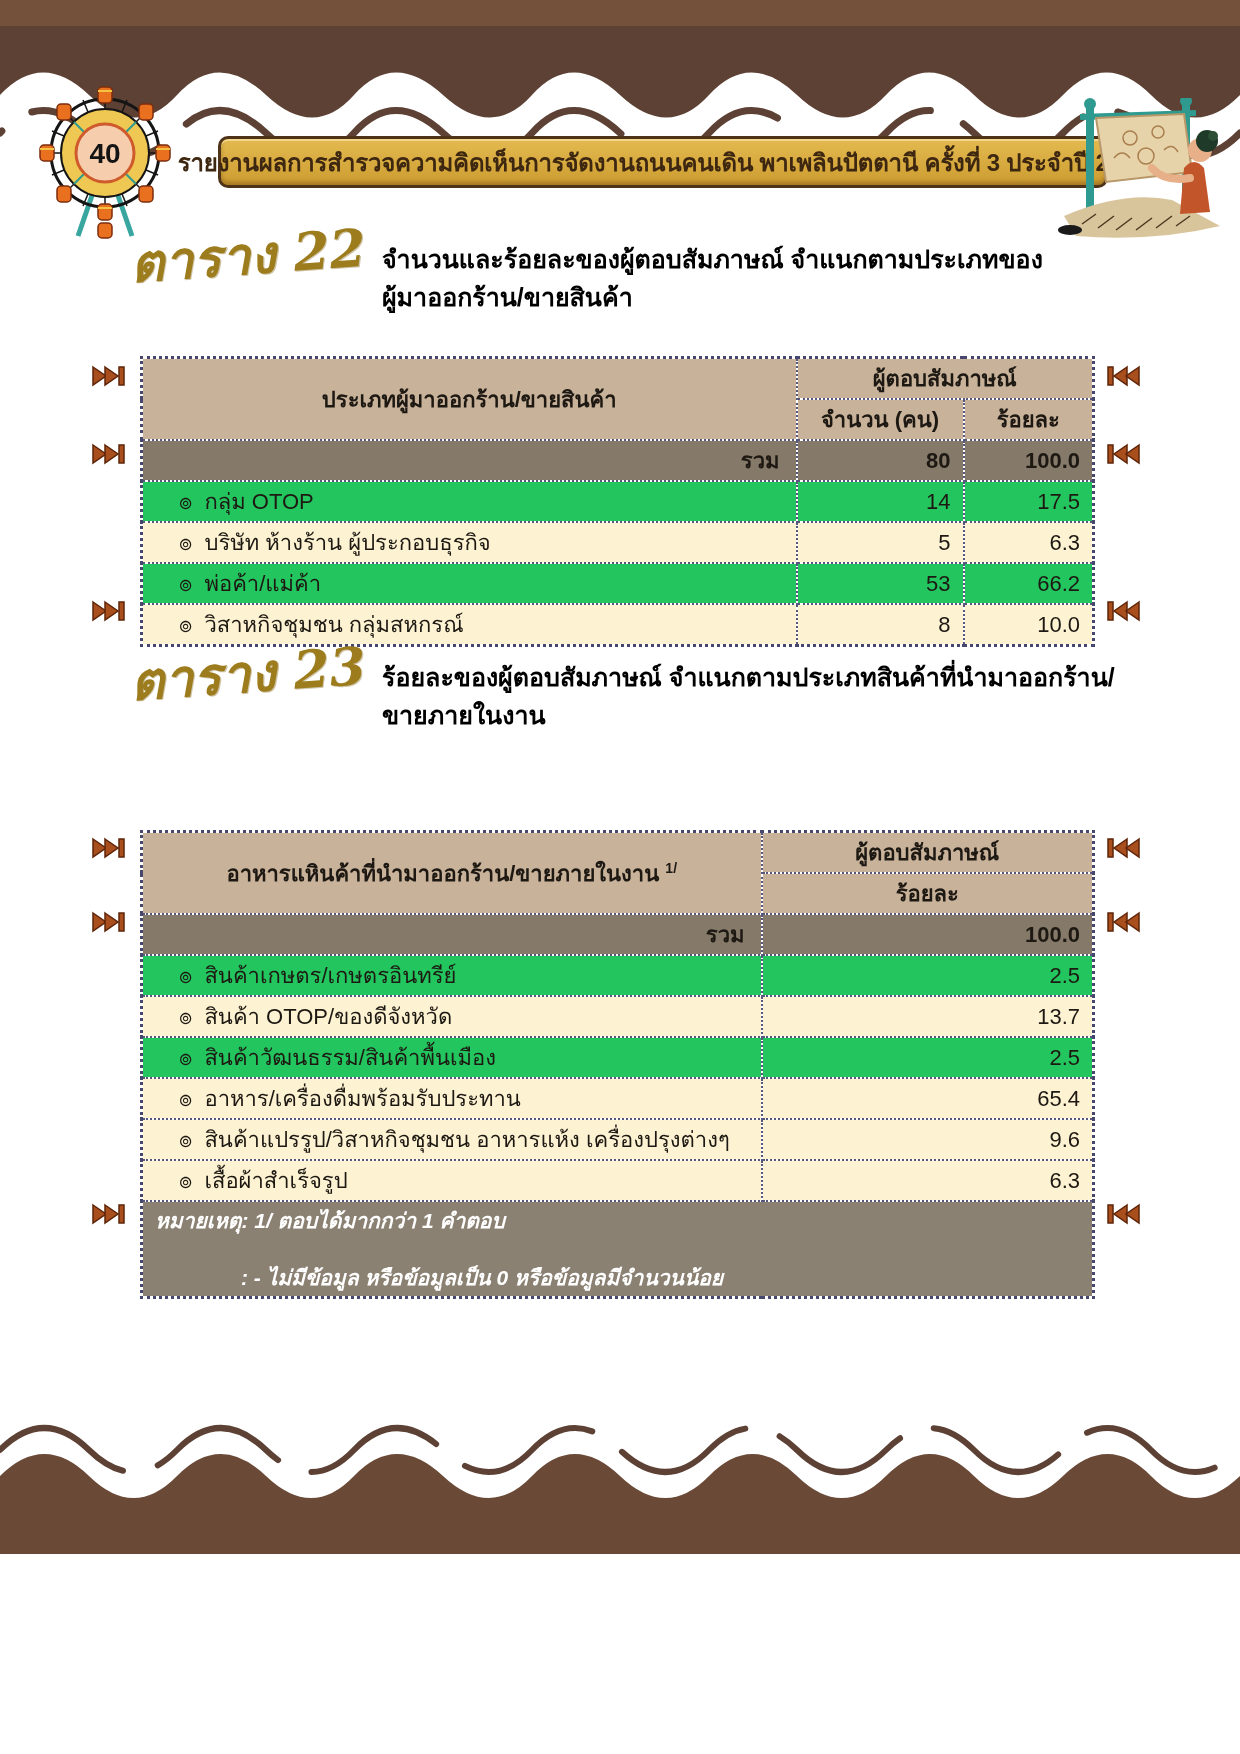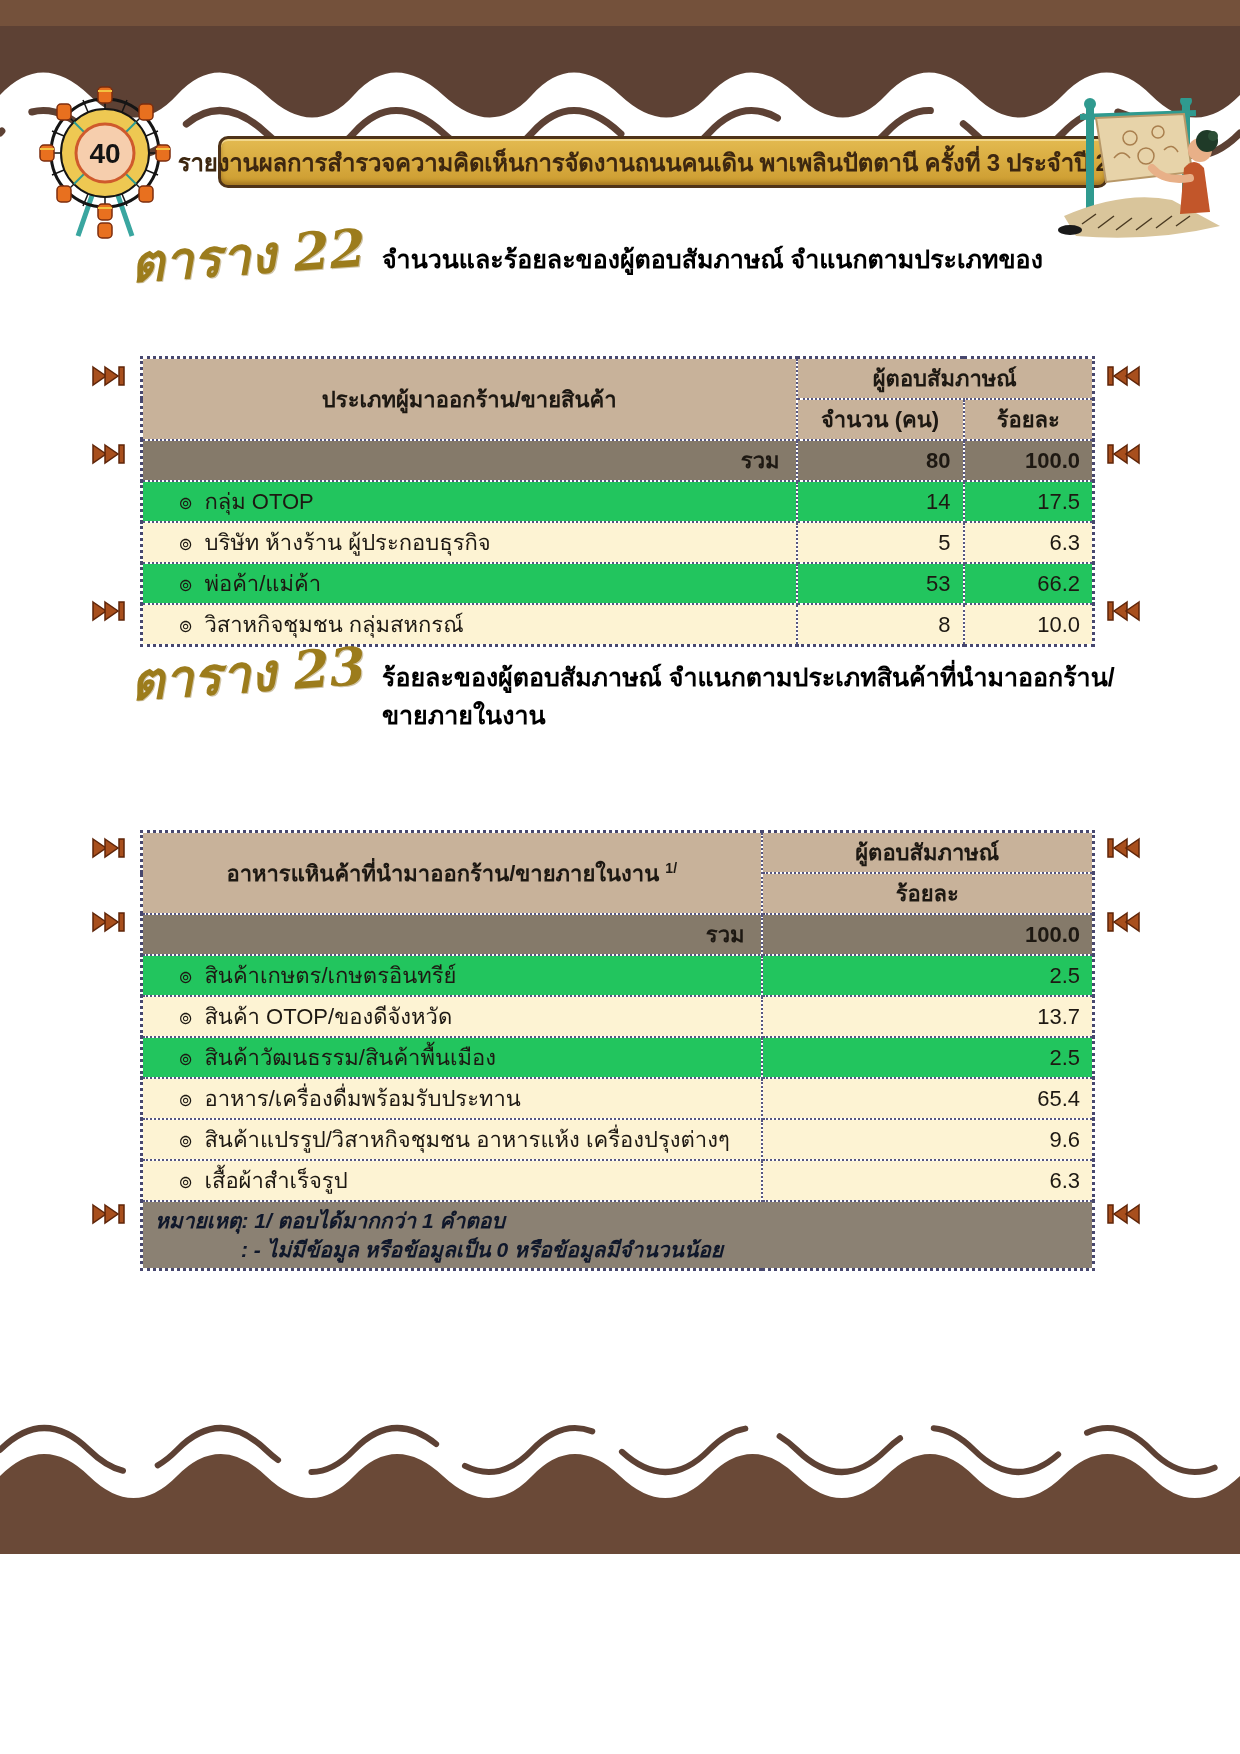--- a/index.html
+++ b/index.html
@@ -42,23 +42,23 @@
   .t22 .hrow th{height:40px;}
   .t23 .hrow th{height:37px;}
   tr.total td{background:#857a6a;font-weight:bold;height:38px;}
   tr.total td.lbl{text-align:right;padding-right:16px;}
   tr.sage td{background:#22c55e;}
   tr.cream td{background:#fdf3d3;margin-top:28px;}
   tr.datarow td{height:38px;}
   td.item{padding-left:36px;}
   .bullet{margin-right:12px;}
   td.num{text-align:right;padding-right:12px;}
-  tr.noterow td{background:#8b8173;color:#0f172a;font-style:italic;font-weight:bold;
+  tr.noterow td{background:#8b8173;color:#ffffff;font-style:italic;font-weight:bold;
                 font-size:21px;height:66px;line-height:29px;padding:4px 12px;}
-  .note2{padding-left:86px;}
+  .note2{padding-left:86px;margin-top:28px;}
   sup{font-size:14px;}
 
   
   .mk{position:absolute;width:36px;height:24px;}
   .mk.left{left:-48px;}
   .mk.right{right:-48px;}
 </style>
 </head>
 <body>
 
@@ -145,20 +145,21 @@
     <path d="M156,80 Q130,84 118,70" stroke="#e8b088" stroke-width="8" fill="none" stroke-linecap="round"></path>
     <circle cx="166" cy="52" r="12" fill="#e8b088"></circle>
     <circle cx="173" cy="43" r="11" fill="#1f3a28"></circle>
     <circle cx="179" cy="38" r="5" fill="#2c4f36"></circle>
   </svg>
 
   <div class="tbl-title" style="top:230px;left:130px;">
     <span class="script">ตาราง 22</span>
     <div class="title-lines">
       <div>จำนวนและร้อยละของผู้ตอบสัมภาษณ์ จำแนกตามประเภทของ</div>
+      <div>ผู้มาออกร้าน/ขายสินค้า</div>
     </div>
   </div>
 
   <div class="tbl-wrap" style="top:356px;">
     <table class="tbl t22">
       <colgroup>
           <col style="width:655px">
           <col style="width:167px">
           <col style="width:130px">
         </colgroup>

